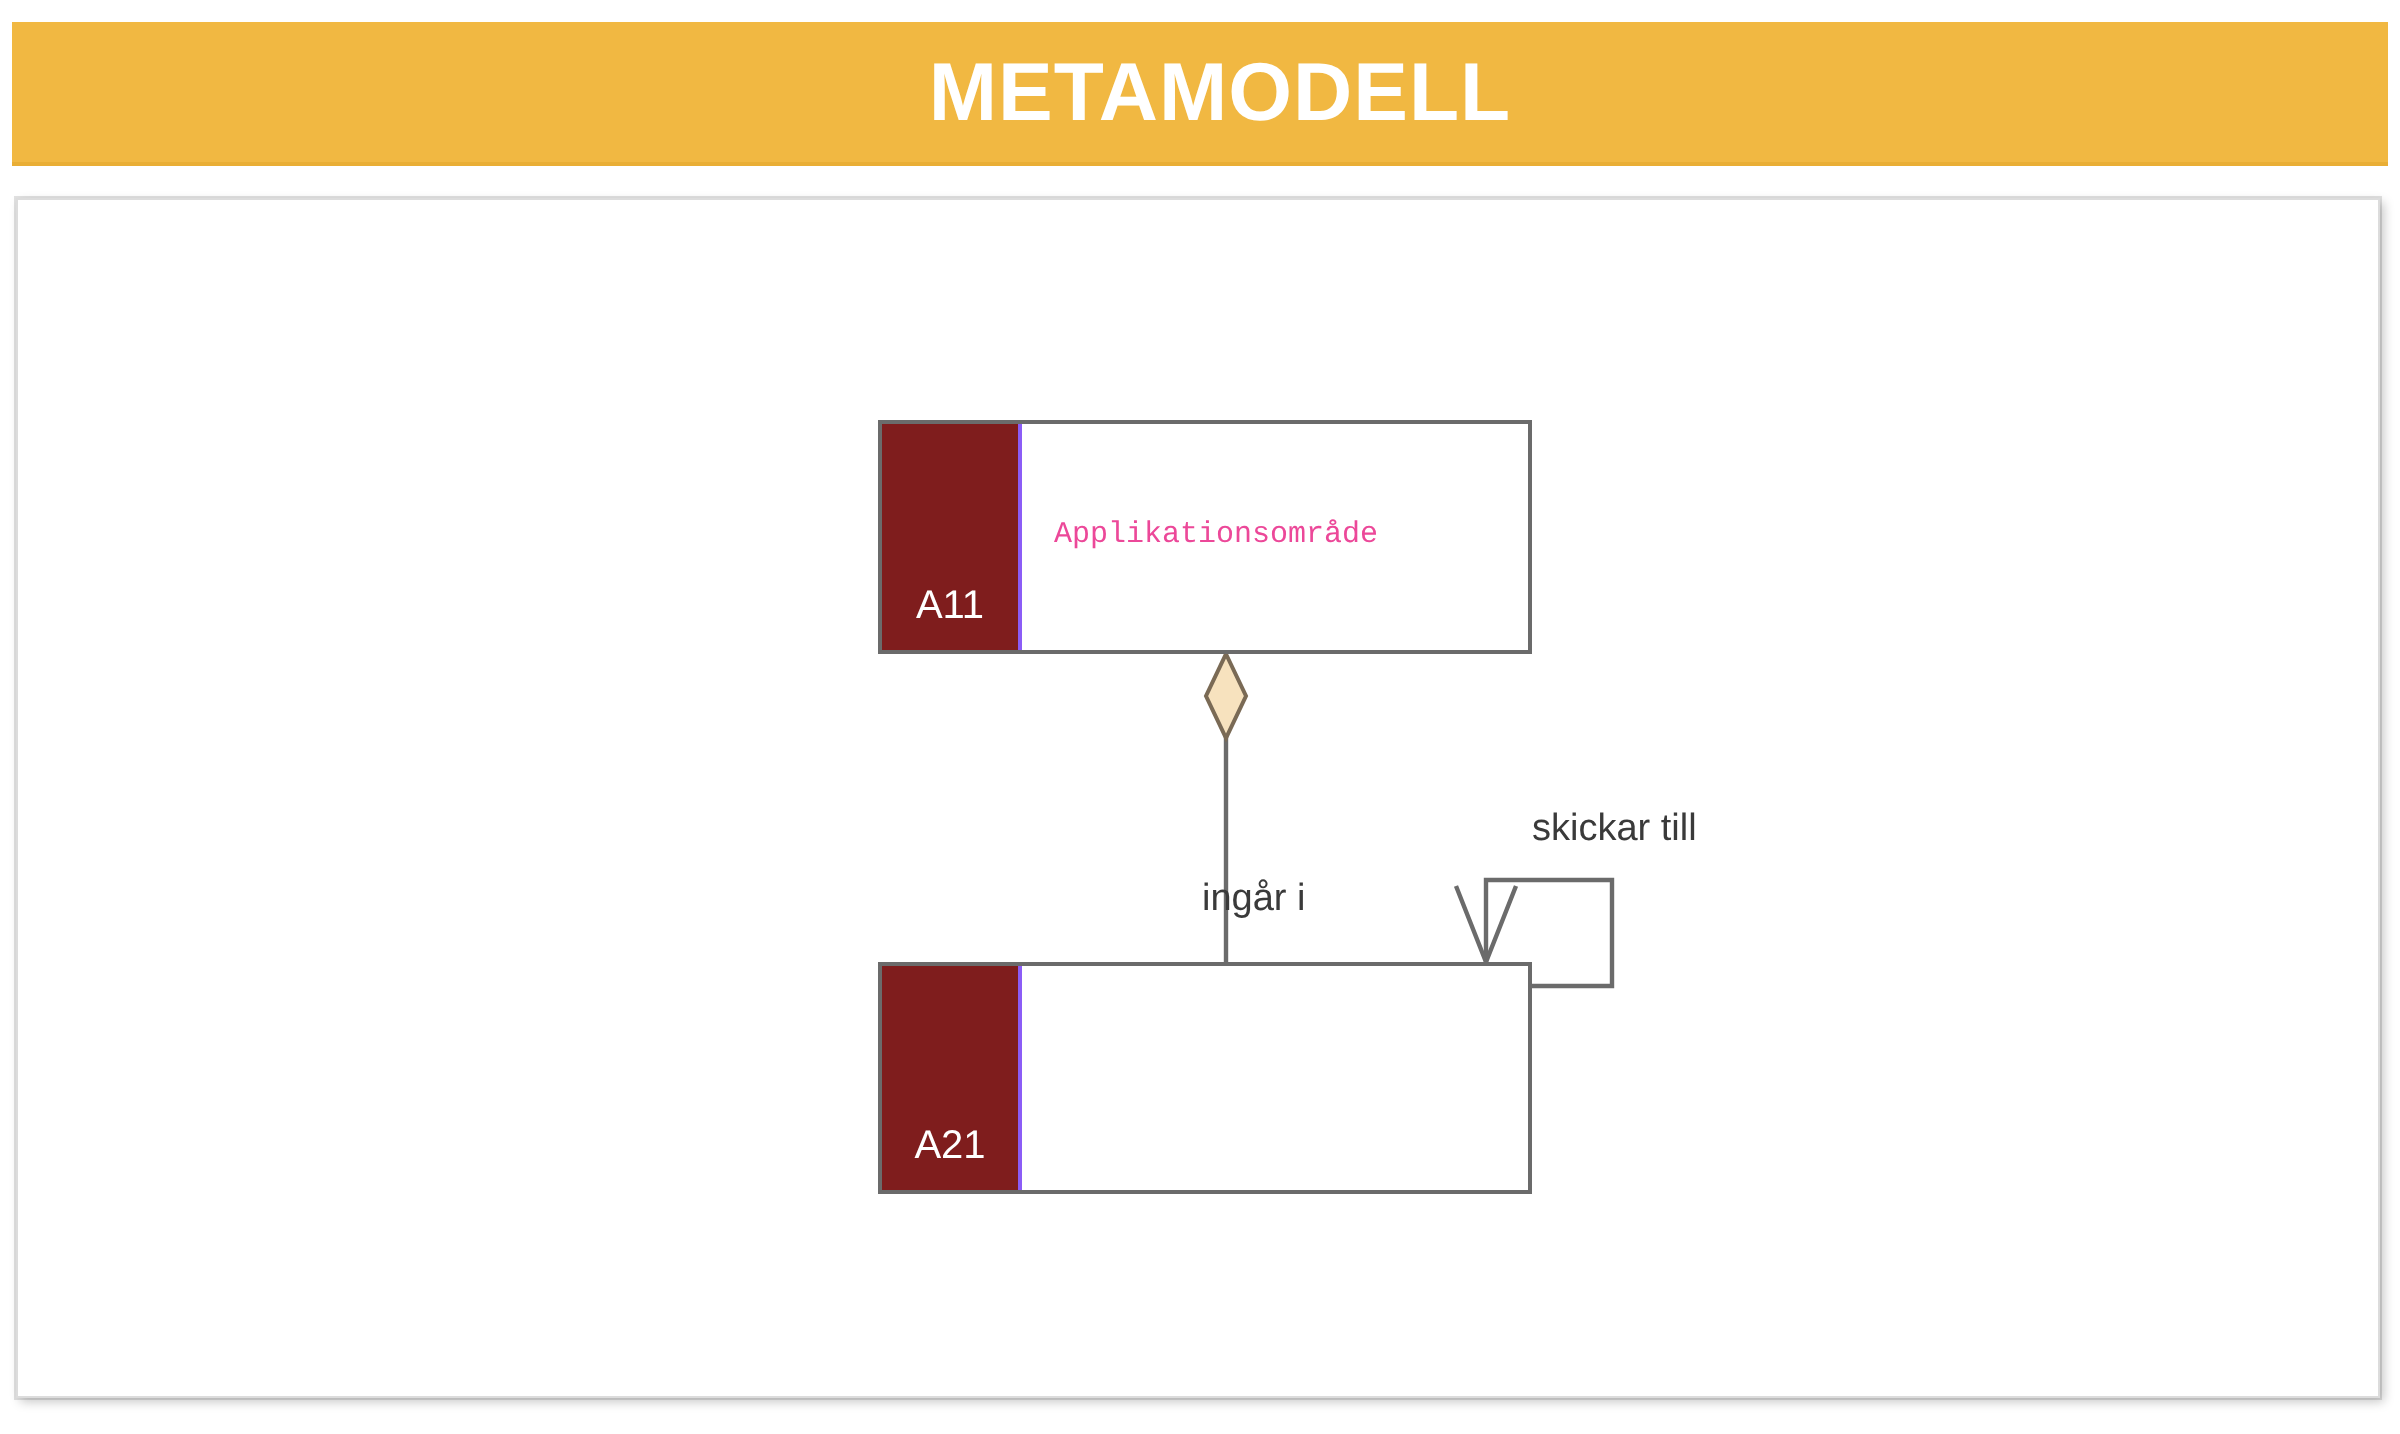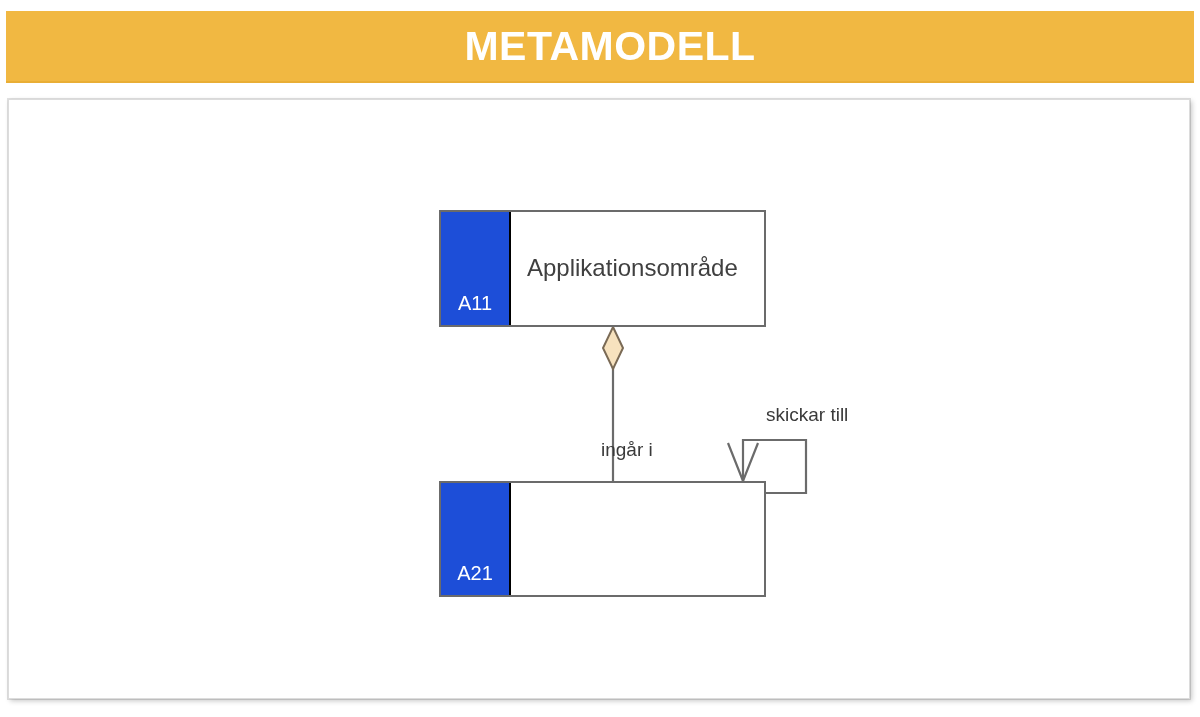--- a/index.html
+++ b/index.html
@@ -85,22 +85,22 @@
     position: absolute;
     box-sizing: border-box;
     background: #ffffff;
     border: 2px solid #6b6b6b;
     display: flex;
     align-items: stretch;
   }
   .class-code-strip {
     width: 70px;
     flex: 0 0 70px;
-    background: #1d4ed8;
-    border-right: 2px solid #000000;
+    background: #7f1d1d;
+    border-right: 2px solid #8b5cf6;
     position: relative;
     display: flex;
     align-items: flex-end;
     justify-content: center;
     box-sizing: border-box;
   }
   .class-code-label {
     color: #ffffff;
     font-size: 20px;
     line-height: 1;
@@ -108,24 +108,24 @@
     font-family: "Liberation Sans", sans-serif;
   }
   .class-name-area {
     flex: 1 1 auto;
     display: flex;
     align-items: center;
     padding-left: 16px;
     box-sizing: border-box;
   }
   .class-name-label {
-    color: #404040;
-    font-size: 24px;
+    color: #ec4899;
+    font-size: 15px;
     line-height: 1.1;
-    font-family: Liberation Sans, sans-serif;
+    font-family: Liberation Mono, monospace;
   }
 
   #box-applikationsomrade {
     left: 430px;
     top: 110px;
     width: 327px;
     height: 117px;
   }
   #box-applikation {
     left: 430px;

